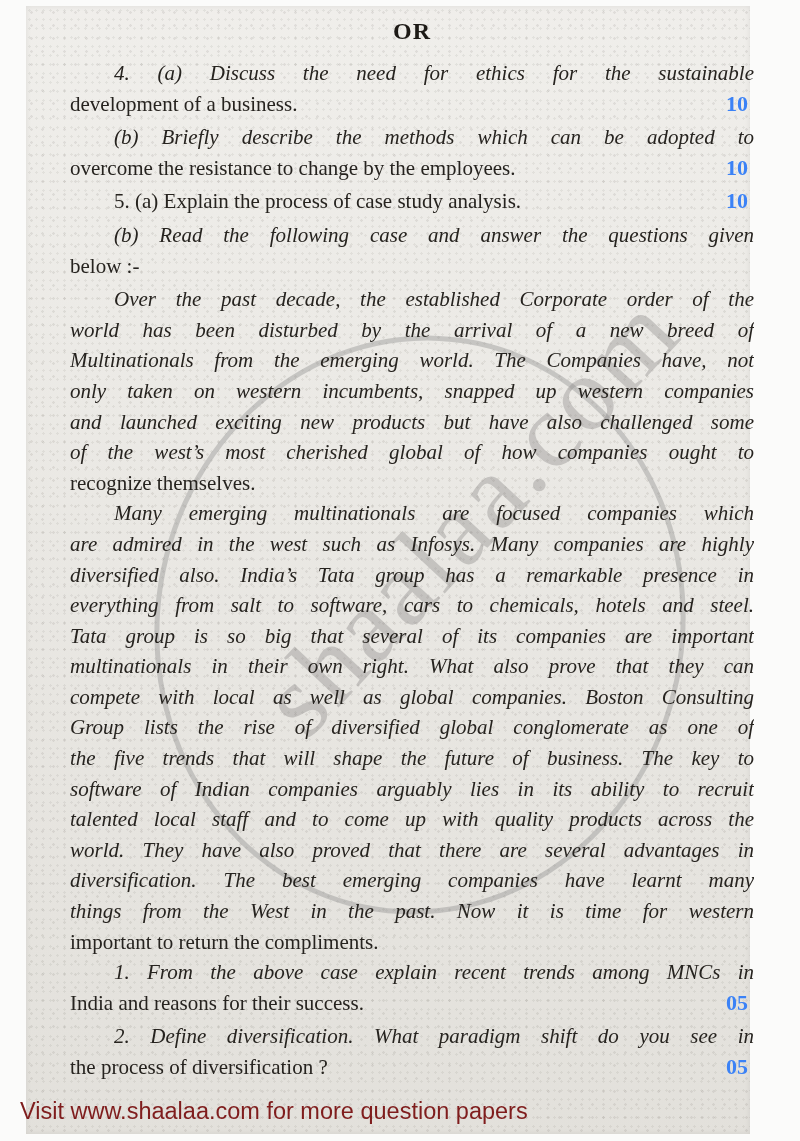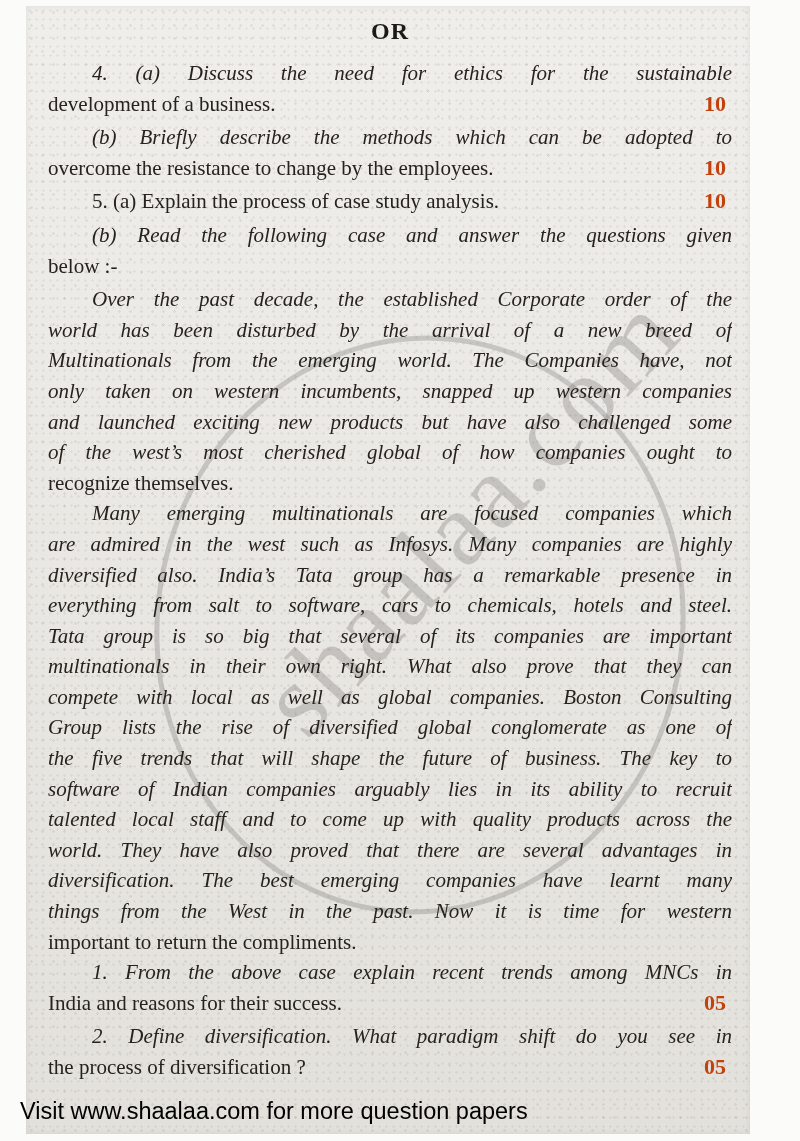--- a/index.html
+++ b/index.html
@@ -26,45 +26,45 @@
     transform:rotate(9deg);
   }
   .wm-text{
     position:absolute;left:470px;top:515px;
     transform:translate(-50%,-50%) rotate(-47deg);
     font-family:"Liberation Serif",serif;
     font-size:106px;letter-spacing:3px;white-space:nowrap;
     color:rgba(125,124,122,.34);
   }
   .content{
-    position:absolute;left:48px;top:14px;width:684px;
+    position:absolute;left:70px;top:14px;width:684px;
     color:#26231f;
     font-size:21px;
   }
   .heading{
     text-align:center;font-weight:700;font-size:24px;line-height:34px;
     letter-spacing:1px;margin-bottom:10px;color:#1d1a16;
   }
   .block{margin:0;}
   .block.q{margin-bottom:3px;}
   .line{
     position:relative;height:30.6px;line-height:30.6px;
     overflow:hidden;text-align:left;
   }
   .line.justify{text-align:justify;text-align-last:justify;font-style:italic;}
   .line.indent{padding-left:44px;}
   .marks{
     position:absolute;right:6px;top:0;
-    font-weight:700;font-size:22px;color:#c2410c;
+    font-weight:700;font-size:22px;color:#3b82f6;
     text-align:right;
   }
   .footer{
     position:absolute;left:20px;top:1096px;
     font-family:"Liberation Sans",sans-serif;
-    font-size:23.5px;line-height:30px;color:#000000;
+    font-size:23.5px;line-height:30px;color:#7f1d1d;
   }
 </style>
 </head>
 <body>
 
 <div class="paper"></div>
 
 <div class="watermark">
   <div class="wm-circle"></div>
   <div class="wm-text">shaalaa.com</div>

